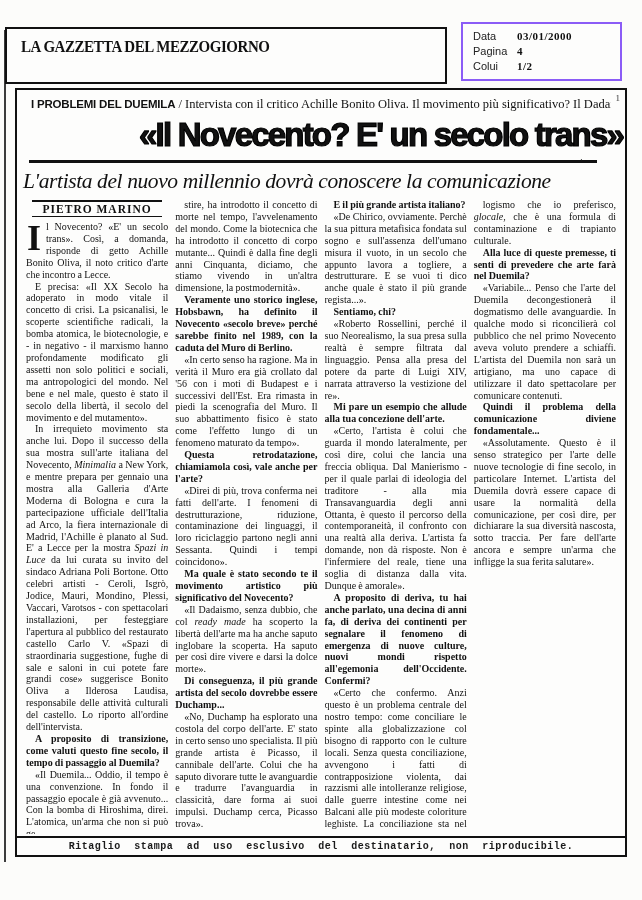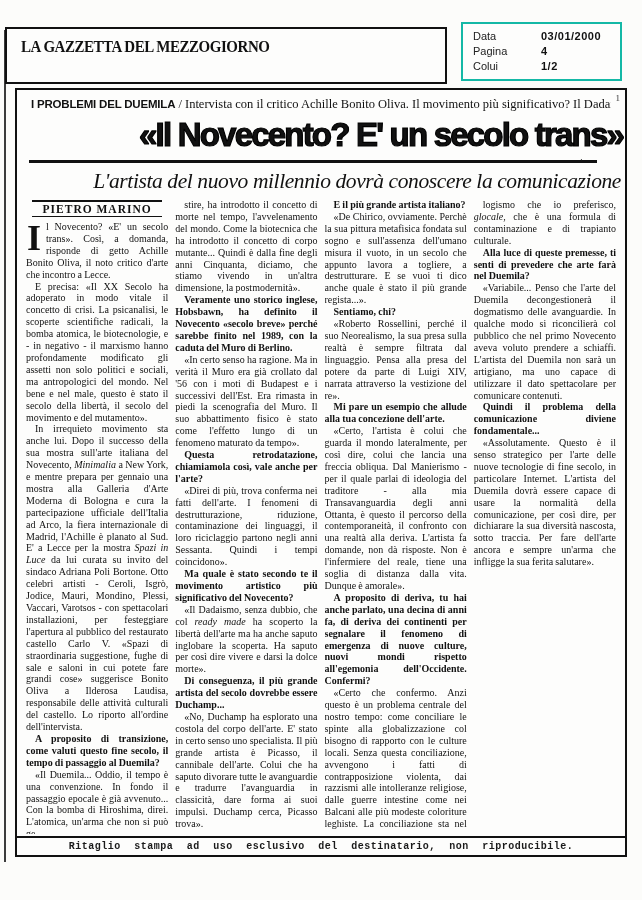--- a/index.html
+++ b/index.html
@@ -15,25 +15,25 @@
     position:absolute;left:5px;top:27px;width:438px;height:53px;
     border:2px solid #111;background:#fdfdfc;display:flex;align-items:flex-start;
   }
   .masthead{
     margin:8px 0 0 14px;font-family:"Liberation Serif",serif;font-weight:bold;
     font-size:17px;letter-spacing:-.5px;transform:scaleX(.88);transform-origin:left;
     white-space:nowrap;
   }
   .info-box{
     position:absolute;left:461px;top:22px;width:161px;height:59px;
-    border:2px solid #14b8a6;background:#fdfdfc;padding:5px 0 0 10px;box-sizing:border-box;
+    border:2px solid #8b5cf6;background:#fdfdfc;padding:5px 0 0 10px;box-sizing:border-box;
   }
   .info-row{display:flex;font-size:11px;line-height:15px;font-family:"Liberation Sans",sans-serif;}
   .info-label{width:44px;color:#222;}
-  .info-value{font-family:Liberation Sans, sans-serif;font-weight:bold;letter-spacing:.5px;margin-left:24px;}
+  .info-value{font-family:Liberation Serif, serif;font-weight:bold;letter-spacing:.5px;}
 
   
   .article-box{
     position:absolute;left:15px;top:88px;width:612px;height:769px;
     border:2px solid #111;background:#fdfdfc;box-sizing:border-box;
     display:flex;flex-direction:column;
   }
   .corner-mark{position:absolute;top:3px;right:5px;font-size:9px;color:#333;}
   .speck{position:absolute;top:64px;right:42px;font-size:10px;color:#333;}
 
@@ -45,21 +45,21 @@
     letter-spacing:-.2px;
   }
   .headline{
     margin:4px 2px 0 2px;text-align:right;
     font-family:"Liberation Sans",sans-serif;font-weight:bold;
     font-size:33px;letter-spacing:-1.8px;line-height:38px;
     -webkit-text-stroke:1.2px #000;white-space:nowrap;
   }
   .head-rule{height:3px;background:#111;margin:6px 28px 0 12px;}
   .subtitle{
-    margin:5px 4px 0 6px;text-align:right;font-style:italic;font-weight:normal;
+    margin:5px 4px 0 6px;text-align:left;font-style:italic;font-weight:normal;
     font-size:21.5px;letter-spacing:-.4px;line-height:26px;white-space:nowrap;
   }
 
   .columns{
     flex:1;display:grid;grid-template-columns:repeat(4,1fr);gap:8px 7px;
     padding:5px 9px 2px 9px;overflow:hidden;
   }
   .col{overflow:hidden;}
   .byline{
     border-top:2.5px solid #111;border-bottom:1.5px solid #111;

